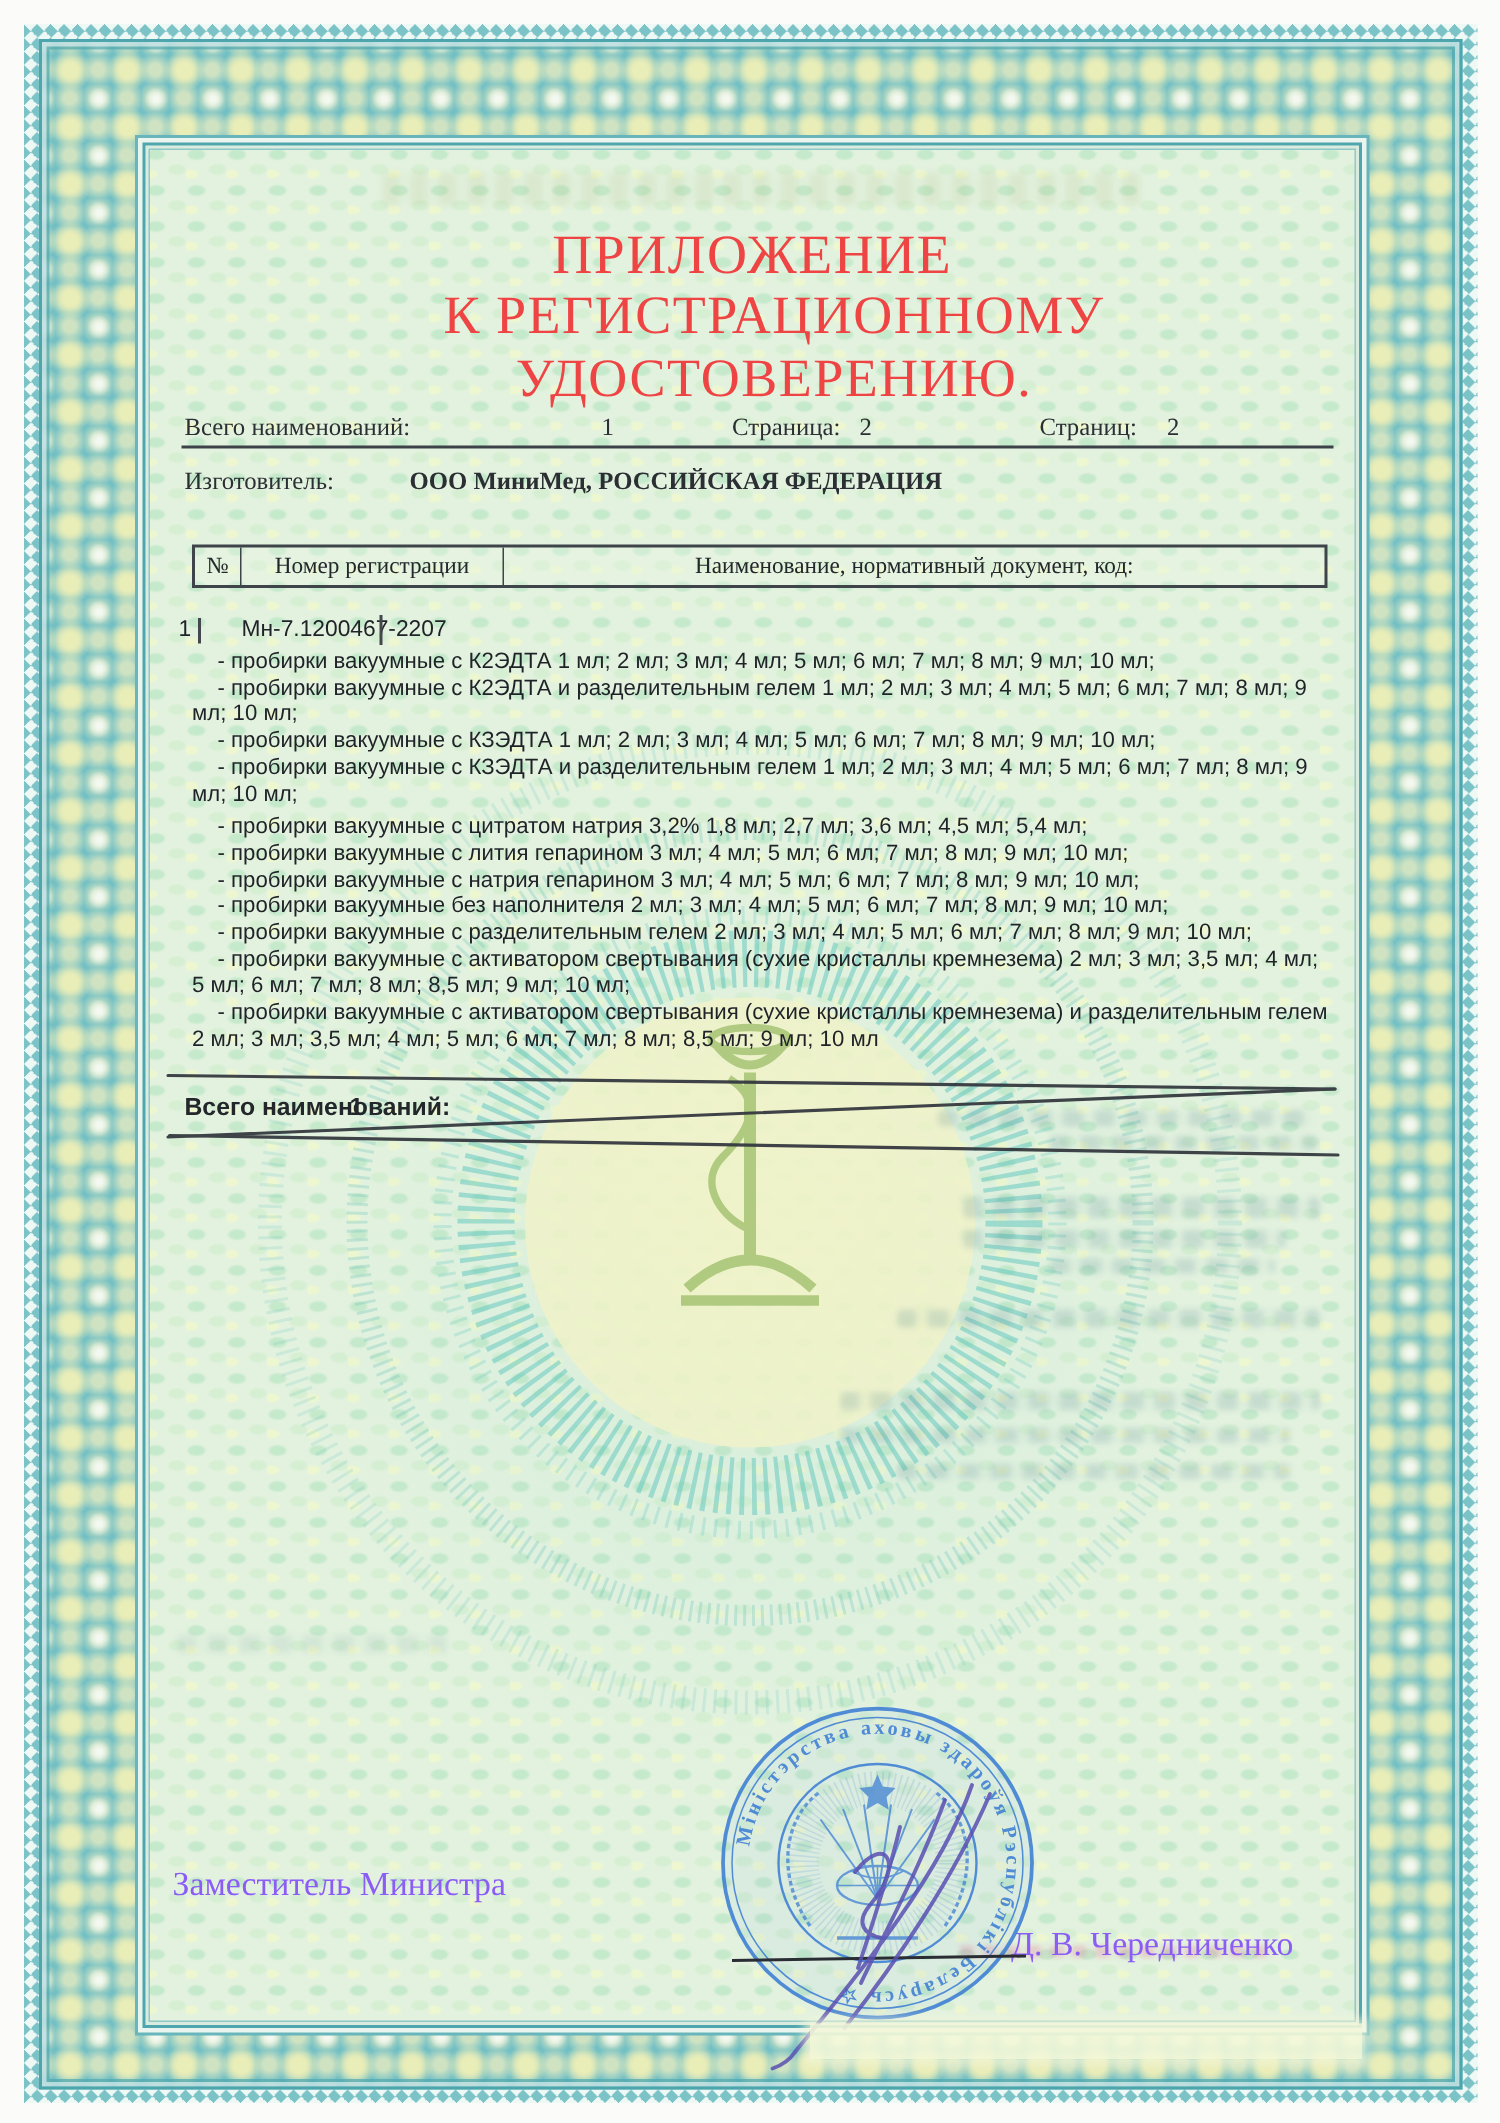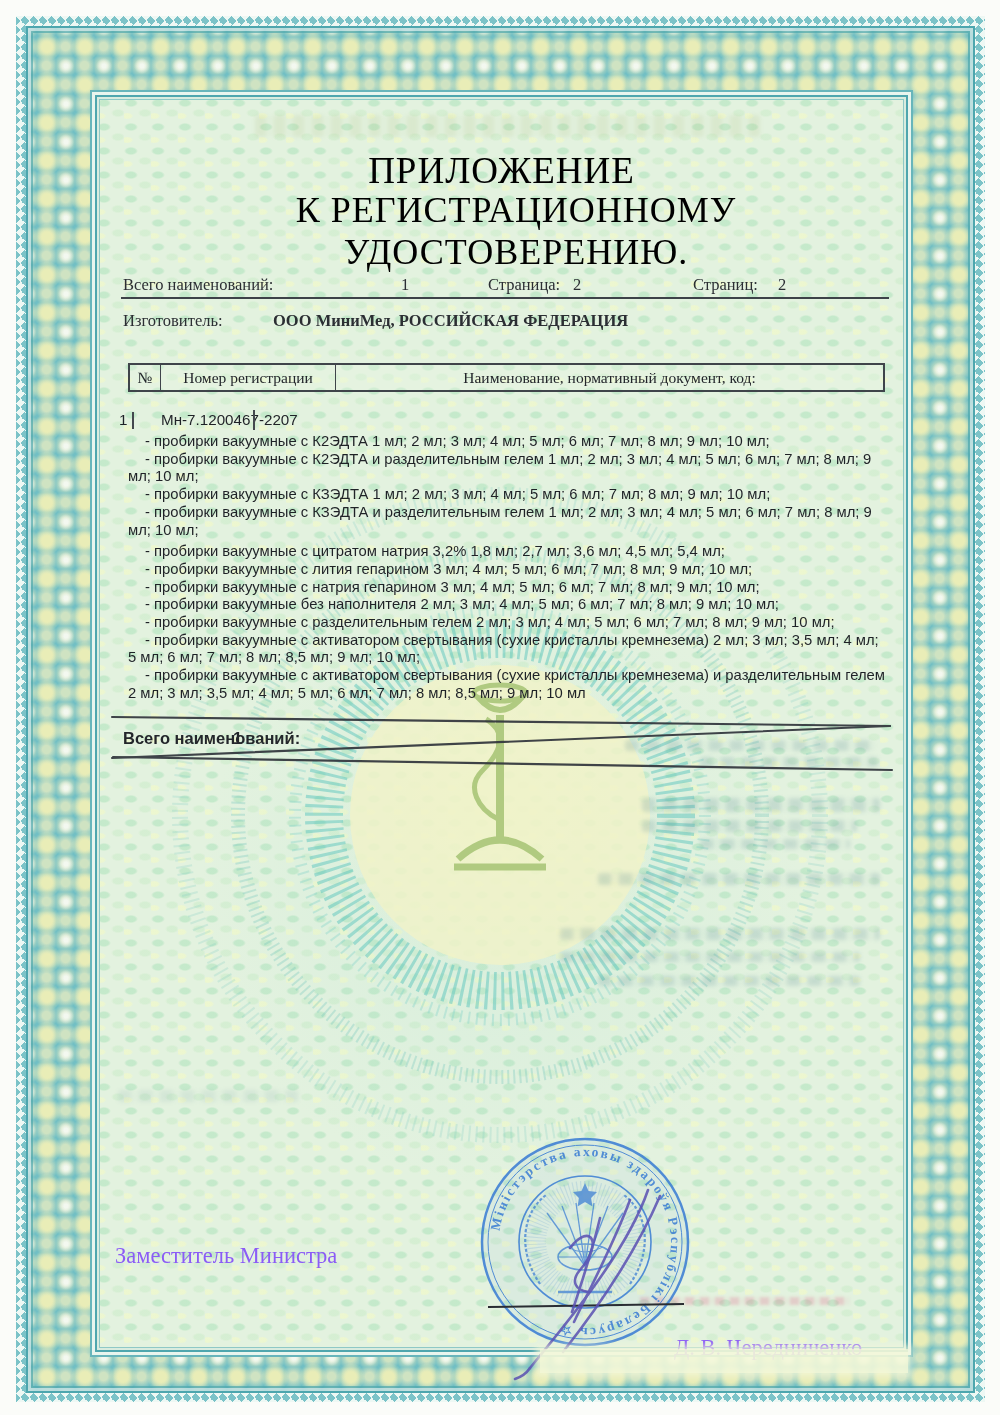--- a/index.html
+++ b/index.html
@@ -30,21 +30,21 @@
         box-shadow:0 0 0 3px #e9f5ee,0 0 0 5px #68b5bb, inset 0 0 0 2px #d9ecdf, inset 0 0 0 3px #8fc8c6;}
   .glow{position:absolute;left:95px;top:95px;right:92px;bottom:63px;pointer-events:none;
         background:
           radial-gradient(circle 230px at 405px 720px, rgba(243,246,198,.6), rgba(243,246,198,0) 70%),
           radial-gradient(circle 420px at 405px 790px, rgba(150,215,205,.16), rgba(150,215,205,0) 72%);}
   
   .layer{position:absolute;inset:0;pointer-events:none;}
   .abs{position:absolute;}
   .pre{white-space:pre;}
   
-  .title{left:95px;right:92px;text-align:center;font-size:36px;letter-spacing:1px;color:#000000;}
+  .title{left:95px;right:92px;text-align:center;font-size:36px;letter-spacing:1px;color:#ef4444;}
   .t1{top:149px;font-size:37px;}
   .t2{top:189px;padding-left:29px;}
   .t3{top:228px;}
   .meta{font-size:16.5px;color:#2b2e33;}
   .rule{background:#3d4248;height:2px;}
   .bold{font-weight:bold;}
   .sans{font-family:"Liberation Sans",sans-serif;}
   .thead{border:2px solid #3f444a;display:flex;font-size:15.5px;align-items:center;text-align:center;
          height:29px;box-sizing:border-box;background:rgba(233,245,225,.35);}
   .thead .c1{width:30px;border-right:1.5px solid #3f444a;align-self:stretch;display:flex;align-items:center;justify-content:center;}
@@ -145,21 +145,21 @@
       <p>- пробирки вакуумные с разделительным гелем 2 мл; 3 мл; 4 мл; 5 мл; 6 мл; 7 мл; 8 мл; 9 мл; 10 мл;</p>
       <p>- пробирки вакуумные с активатором свертывания (сухие кристаллы кремнезема) 2 мл; 3 мл; 3,5 мл; 4 мл; 5 мл; 6 мл; 7 мл; 8 мл; 8,5 мл; 9 мл; 10 мл;</p>
       <p>- пробирки вакуумные с активатором свертывания (сухие кристаллы кремнезема) и разделительным гелем 2 мл; 3 мл; 3,5 мл; 4 мл; 5 мл; 6 мл; 7 мл; 8 мл; 8,5 мл; 9 мл; 10 мл</p>
     </div>
 
     <span class="abs sans bold" style="left:123px;top:729px;font-size:16.5px;">Всего наименований:</span>
     <span class="abs sans bold" style="left:233px;top:729px;font-size:16.5px;">1</span>
 
     <span class="abs sig-text" style="left:115px;top:1243px;">Заместитель Министра</span>
     <div class="pinkline" style="left:640px;top:1297px;width:210px;height:8px;"></div>
-    <span class="abs sig-text" style="left:674px;top:1335px;">Д. В. Чередниченко</span>
+    <span class="abs sig-text" style="left:674px;top:1283px;">Д. В. Чередниченко</span>
   </div>
 
   <svg class="layer" width="1000" height="1415" viewBox="0 0 1000 1415">
     <g stroke="#31353c" stroke-width="2.1" opacity=".92" stroke-linecap="round">
       <line x1="112" y1="717" x2="890" y2="726"></line>
       <line x1="890" y1="726" x2="112" y2="758"></line>
       <line x1="113" y1="757" x2="892" y2="770"></line>
     </g>
   </svg>
 

